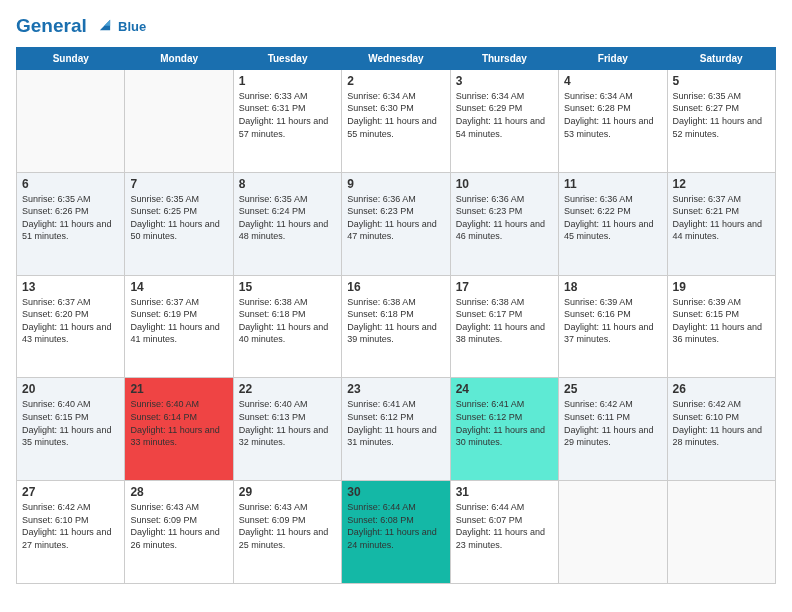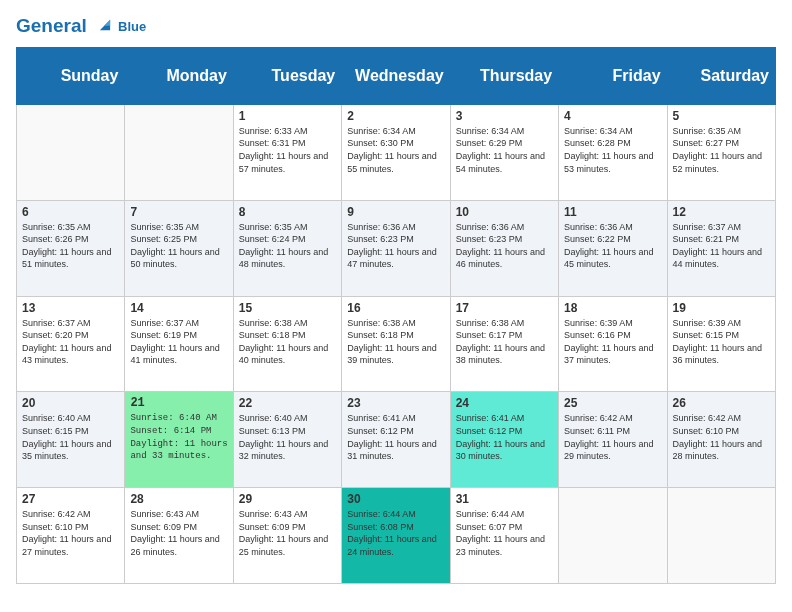--- a/index.html
+++ b/index.html
@@ -48,23 +48,23 @@
     .calendar {
       flex: 1;
       border: 1px solid #ccc;
       border-collapse: collapse;
       width: 100%;
       table-layout: fixed;
     }
     .calendar th {
       background: #1a6faf;
       color: #fff;
-      text-align: right;
-      padding: 19px 6px;
-      font-size: 16px;
+      text-align: center;
+      padding: 5px 6px;
+      font-size: 10px;
       border: 1px solid #1a6faf;
     }
     .calendar td {
       border: 1px solid #ccc;
       vertical-align: top;
       padding: 4px 5px;
       font-size: 9.5px;
       color: #333;
       height: 80px;
     }
@@ -252,21 +252,21 @@
 Daylight: 11 hours and 36 minutes.</div>
           </td>
         </tr>
         <tr>
           <td style="background: rgb(240, 244, 248);">
             <span class="day-num">20</span>
             <div class="day-info" style="white-space: pre-line;">Sunrise: 6:40 AM
 Sunset: 6:15 PM
 Daylight: 11 hours and 35 minutes.</div>
           </td>
-          <td style="background: #86efac; font-family: Liberation Mono, monospace;">
+          <td style="background: #ef4444;">
             <span class="day-num">21</span>
             <div class="day-info" style="white-space: pre-line;">Sunrise: 6:40 AM
 Sunset: 6:14 PM
 Daylight: 11 hours and 33 minutes.</div>
           </td>
           <td style="background: rgb(240, 244, 248);">
             <span class="day-num">22</span>
             <div class="day-info" style="white-space: pre-line;">Sunrise: 6:40 AM
 Sunset: 6:13 PM
 Daylight: 11 hours and 32 minutes.</div>

